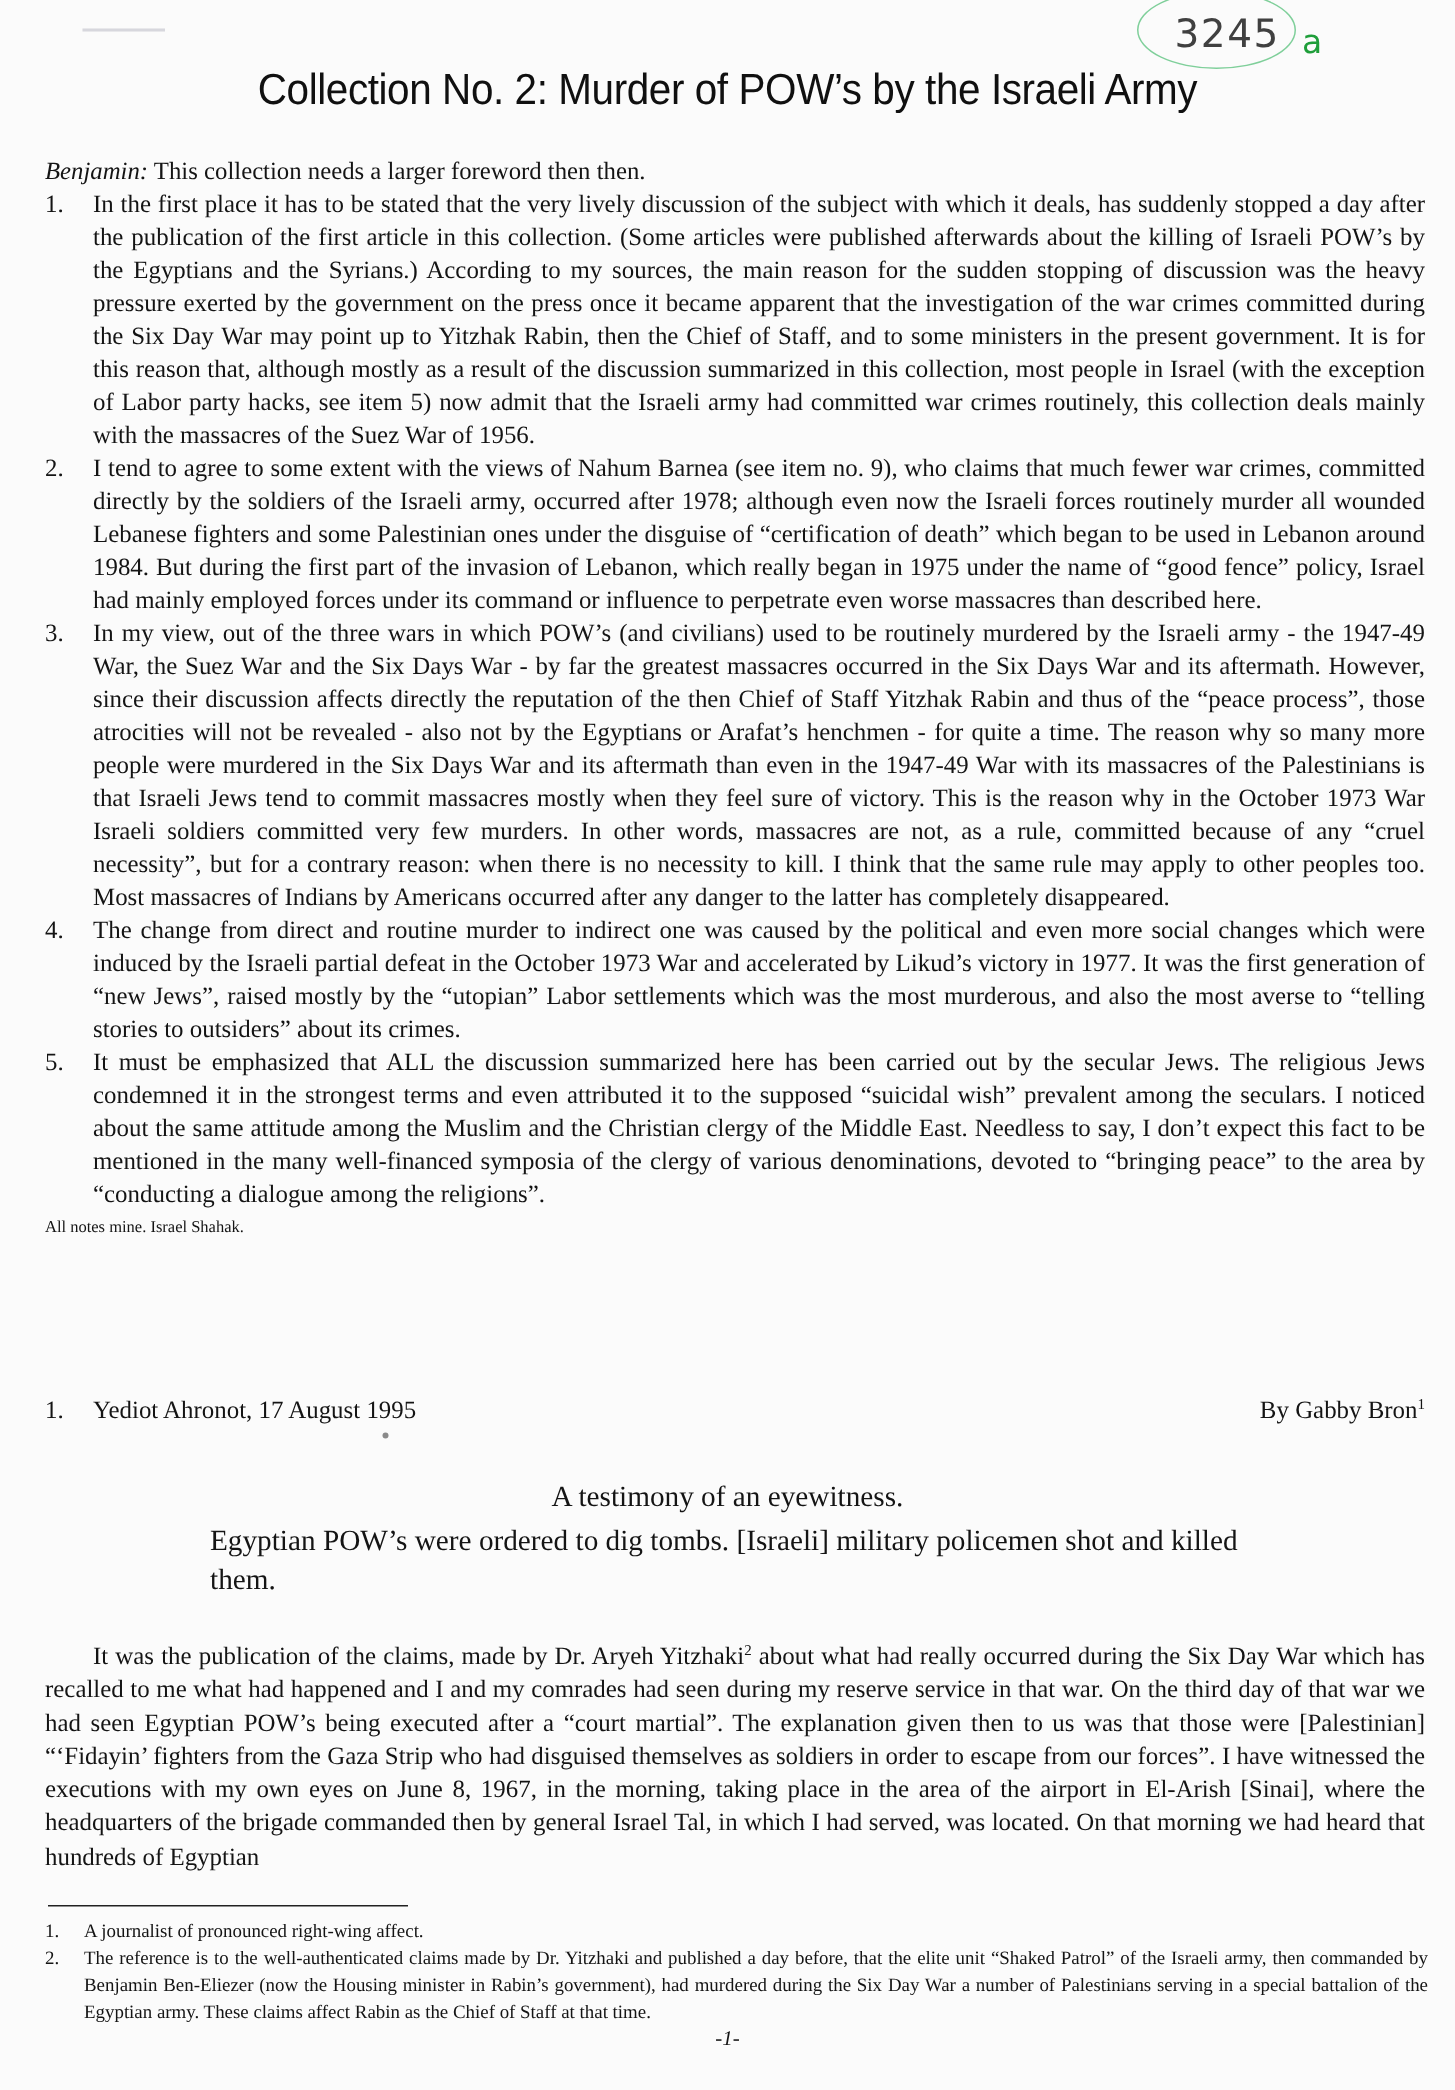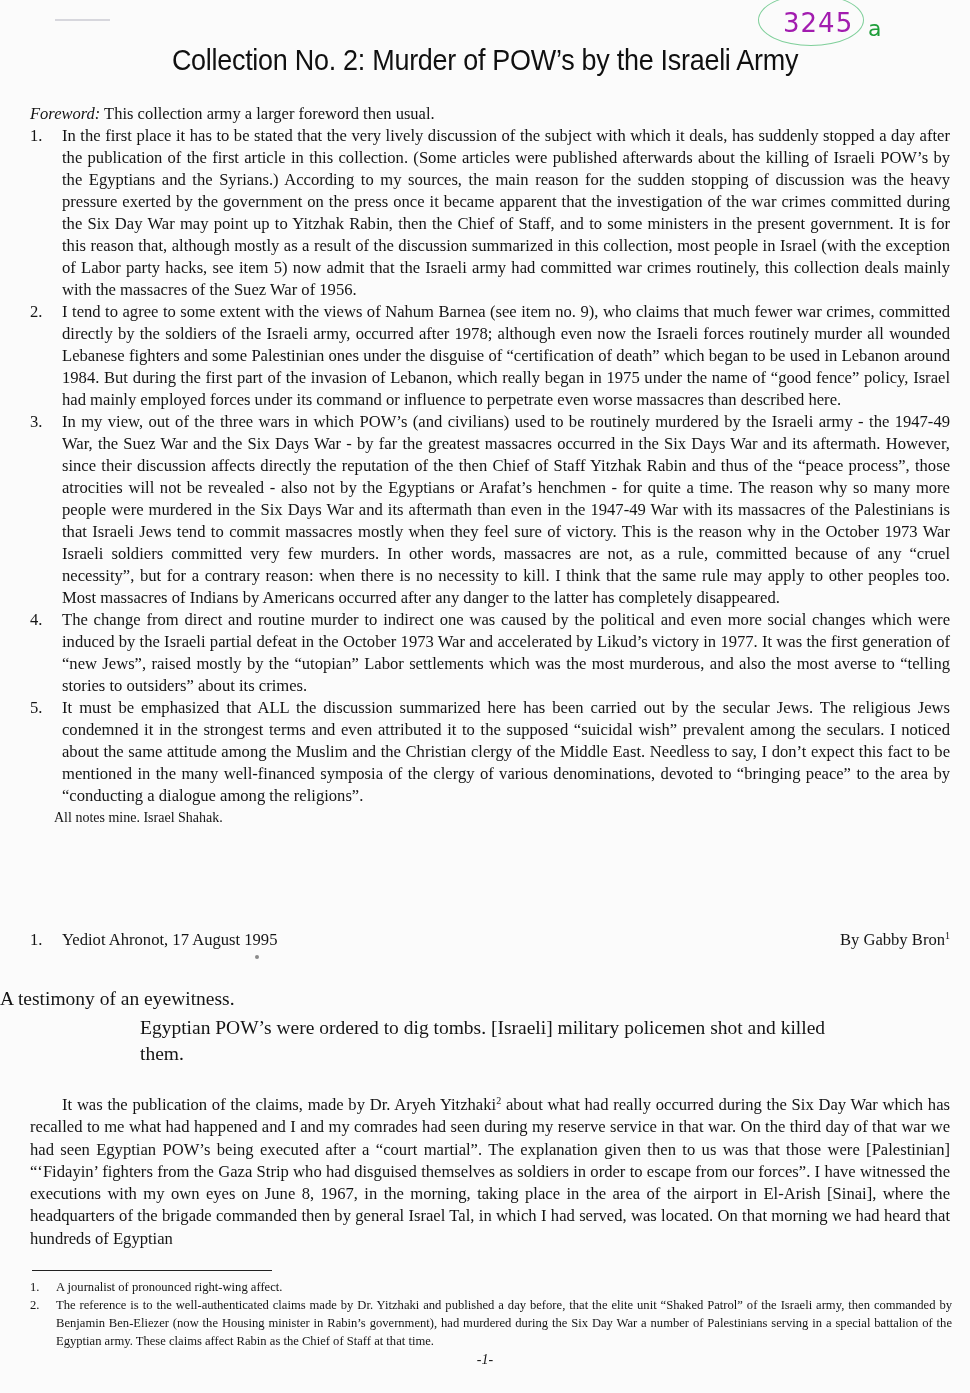--- a/index.html
+++ b/index.html
@@ -11,47 +11,47 @@
     color: #141414;
   }
   .page { position: absolute; left: 0; top: 0; width: 970px; height: 1393px; }
   .scan-mark { position: absolute; left: 55px; top: 19px; width: 55px; height: 2px; background: #c8c8d0; opacity: .7; }
   .annot {
     position: absolute; left: 758px; top: -6px; width: 104px; height: 50px;
     border: 1.5px solid #7fcf9a; border-radius: 50%;
   }
   .annot-num {
     position: absolute; left: 783px; top: 8px;
-    font-family: "DejaVu Sans", sans-serif; font-size: 26px; color: #a21caf; letter-spacing: 1px;
+    font-family: "DejaVu Sans", sans-serif; font-size: 26px; color: #404040; letter-spacing: 1px;
   }
   .annot-letter {
     position: absolute; left: 868px; top: 16px;
     font-family: "DejaVu Sans", sans-serif; font-size: 22px; color: #1f9e3a;
   }
   .title {
     position: absolute; left: 0; top: 44px; width: 970px; text-align: center;
     font-family: "Liberation Sans", "DejaVu Sans", sans-serif;
     font-size: 29px; letter-spacing: -0.3px; transform: scaleX(0.93); transform-origin: center;
     color: #101010;
   }
   .foreword {
     position: absolute; left: 30px; top: 104px; font-size: 16.5px;
   }
   .foreword i { font-style: italic; }
   .items { position: absolute; left: 30px; top: 125px; width: 920px; }
   .item { position: relative; padding-left: 32px; font-size: 16.6px; line-height: 22px; text-align: justify; margin: 0 0 0 0; }
   .item .num { position: absolute; left: 0; top: 0; }
-  .signoff { font-size: 14px; line-height: 22px; margin-left: 24px; }
+  .signoff { font-size: 11px; line-height: 22px; }
   .source-row {
     position: absolute; left: 30px; top: 930px; width: 920px; font-size: 16.6px;
   }
   .source-row .num { display: inline-block; width: 32px; }
   .source-row .byline { position: absolute; right: 0; top: 0; margin-left: 35px; }
   sup { font-size: 10px; vertical-align: 6px; }
-  .head1 { position: absolute; left: 0; top: 988px; width: 970px; text-align: left; font-size: 19.5px; }
+  .head1 { position: absolute; left: 0; top: 988px; width: 970px; text-align: center; font-size: 19.5px; }
   .head2 { position: absolute; left: 140px; top: 1015px; width: 690px; font-size: 19.5px; line-height: 26px; }
   .body-para {
     position: absolute; left: 30px; top: 1090px; width: 920px;
     font-size: 16.6px; line-height: 22.3px; text-align: justify; text-indent: 32px;
   }
   .fn-rule { position: absolute; left: 32px; top: 1270px; width: 240px; height: 1px; background: #222; }
   .footnotes { position: absolute; left: 30px; top: 1278px; width: 922px; font-size: 12.6px; line-height: 18px; }
   .fn { position: relative; padding-left: 26px; text-align: justify; }
   .fn .num { position: absolute; left: 0; top: 0; }
   .page-num { position: absolute; left: 0; top: 1352px; width: 970px; text-align: center; font-size: 14px; font-style: italic; }
@@ -65,21 +65,21 @@
   <div class="scan-mark"></div>
   <div class="stray-dot" style="left:255px;top:955px;"></div>
 
   <div class="annot"></div>
   <div class="annot-num">3245</div>
   <div class="annot-letter">a</div>
 
   <div class="title">Collection No. 2: Murder of POW’s by the Israeli Army</div>
 
   <div class="foreword">
-    <i>Foreword:</i><span> This collection army a larger foreword then usual.</span>
+    <i>Benjamin:</i><span> This collection needs a larger foreword then then.</span>
   </div>
 
   <div class="items">
     <div class="item">
       <span class="num">1.</span>
       <span>In the first place it has to be stated that the very lively discussion of the subject with which it deals, has suddenly stopped a day after the publication of the first article in this collection. (Some articles were published afterwards about the killing of Israeli POW’s by the Egyptians and the Syrians.) According to my sources, the main reason for the sudden stopping of discussion was the heavy pressure exerted by the government on the press once it became apparent that the investigation of the war crimes committed during the Six Day War may point up to Yitzhak Rabin, then the Chief of Staff, and to some ministers in the present government. It is for this reason that, although mostly as a result of the discussion summarized in this collection, most people in Israel (with the exception of Labor party hacks, see item 5) now admit that the Israeli army had committed war crimes routinely, this collection deals mainly with the massacres of the Suez War of 1956.</span>
     </div>
     <div class="item">
       <span class="num">2.</span>
       <span>I tend to agree to some extent with the views of Nahum Barnea (see item no. 9), who claims that much fewer war crimes, committed directly by the soldiers of the Israeli army, occurred after 1978; although even now the Israeli forces routinely murder all wounded Lebanese fighters and some Palestinian ones under the disguise of “certification of death” which began to be used in Lebanon around 1984. But during the first part of the invasion of Lebanon, which really began in 1975 under the name of “good fence” policy, Israel had mainly employed forces under its command or influence to perpetrate even worse massacres than described here.</span>

